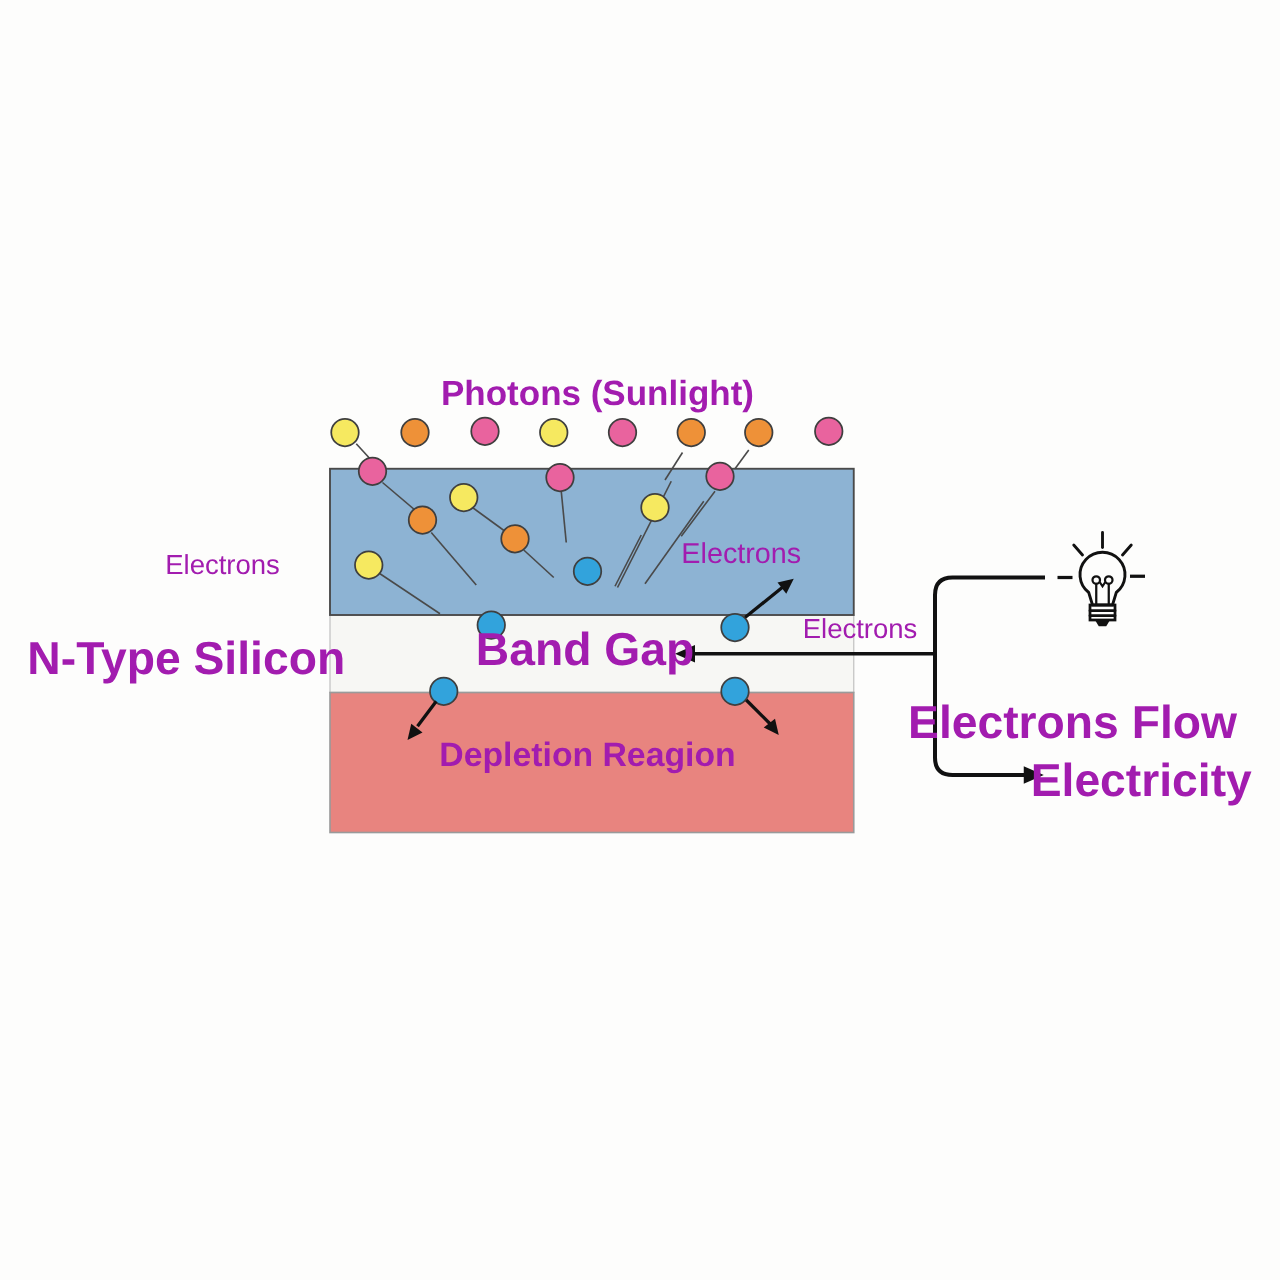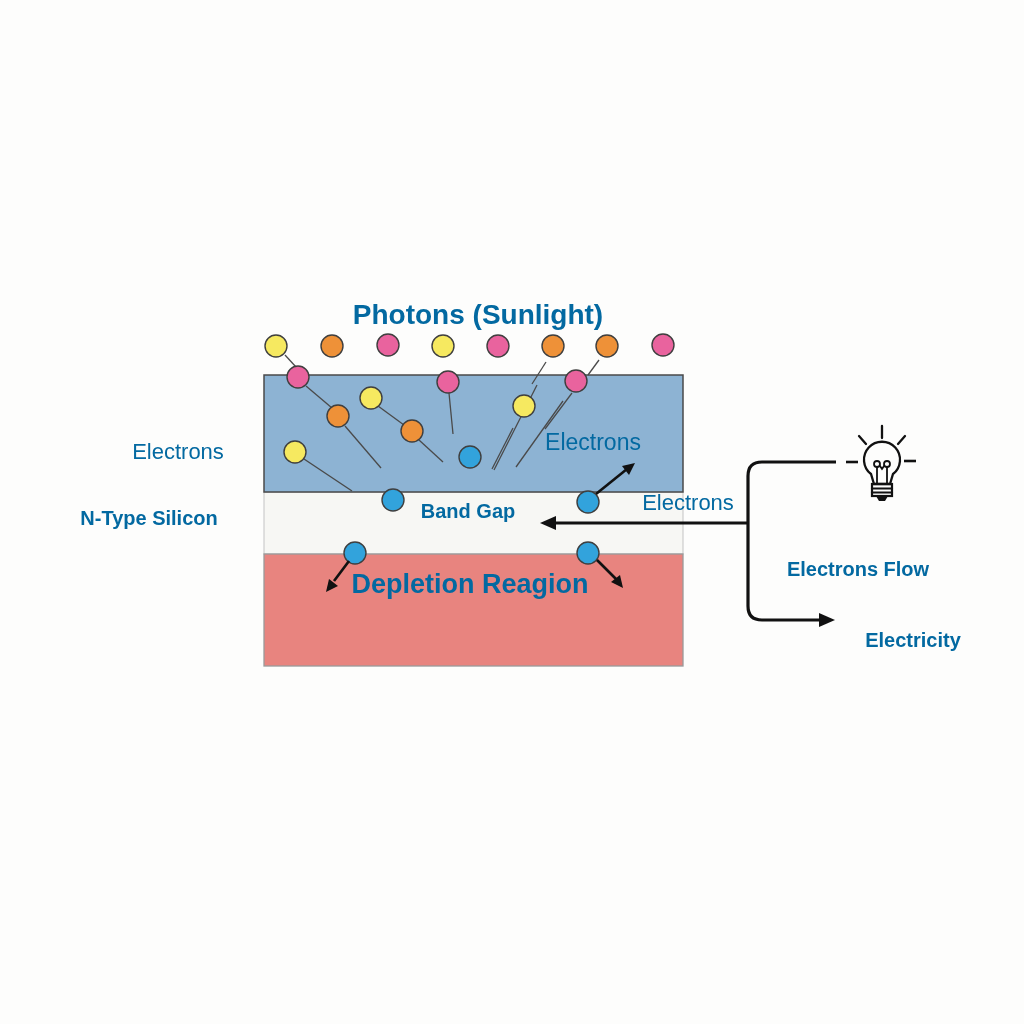--- a/index.html
+++ b/index.html
@@ -4,27 +4,27 @@
 <style>
   html,body{margin:0;padding:0;background:#ffffff;}
   .stage{
     position:relative;width:1024px;height:1024px;background:#fdfdfc;
     font-family:"Liberation Sans","DejaVu Sans",sans-serif;color:#161616;
     overflow:hidden;
   }
   svg.diagram{position:absolute;left:0;top:0;z-index:1;}
   .lbl{
     position:absolute;z-index:2;white-space:nowrap;
-    transform:translateX(-50%);color:#0369a1;line-height:1.1;
+    transform:translateX(-50%);color:#a21caf;line-height:1.1;
   }
   .lbl.bold{font-weight:700;}
   .title{font-size:28px;font-weight:700;}
   .plain{font-size:22px;font-weight:400;}
   .inside{font-size:23px;font-weight:400;}
-  .big{font-size:20px;}
+  .big{font-size:37px;}
   .med{font-size:27px;}
 </style>
 </head>
 <body>
 
 <div class="stage">
 
   <svg class="diagram" width="1024" height="1024" viewBox="0 0 1024 1024">
 
     <g>
@@ -116,18 +116,18 @@
 
   <div class="lbl inside" style="left:593px;top:430px;">Electrons</div>
 
   <div class="lbl plain" style="left:688px;top:491px;">Electrons</div>
 
   <div class="lbl bold big" style="left:149px;top:507px;">N-Type Silicon</div>
 
 
   <div class="lbl bold big" style="left:468px;top:500px;">Band Gap</div>
 
-  <div class="lbl bold med" style="left:470px;top:570px;">Depletion Reagion</div>
+  <div class="lbl bold med" style="left:470px;top:590px;">Depletion Reagion</div>
 
   <div class="lbl bold big" style="left:858px;top:558px;">Electrons Flow</div>
 
-  <div class="lbl bold big" style="left:913px;top:605px;margin-top:24px;">Electricity</div>
+  <div class="lbl bold big" style="left:913px;top:605px;">Electricity</div>
 </div>
 
 </body></html>

